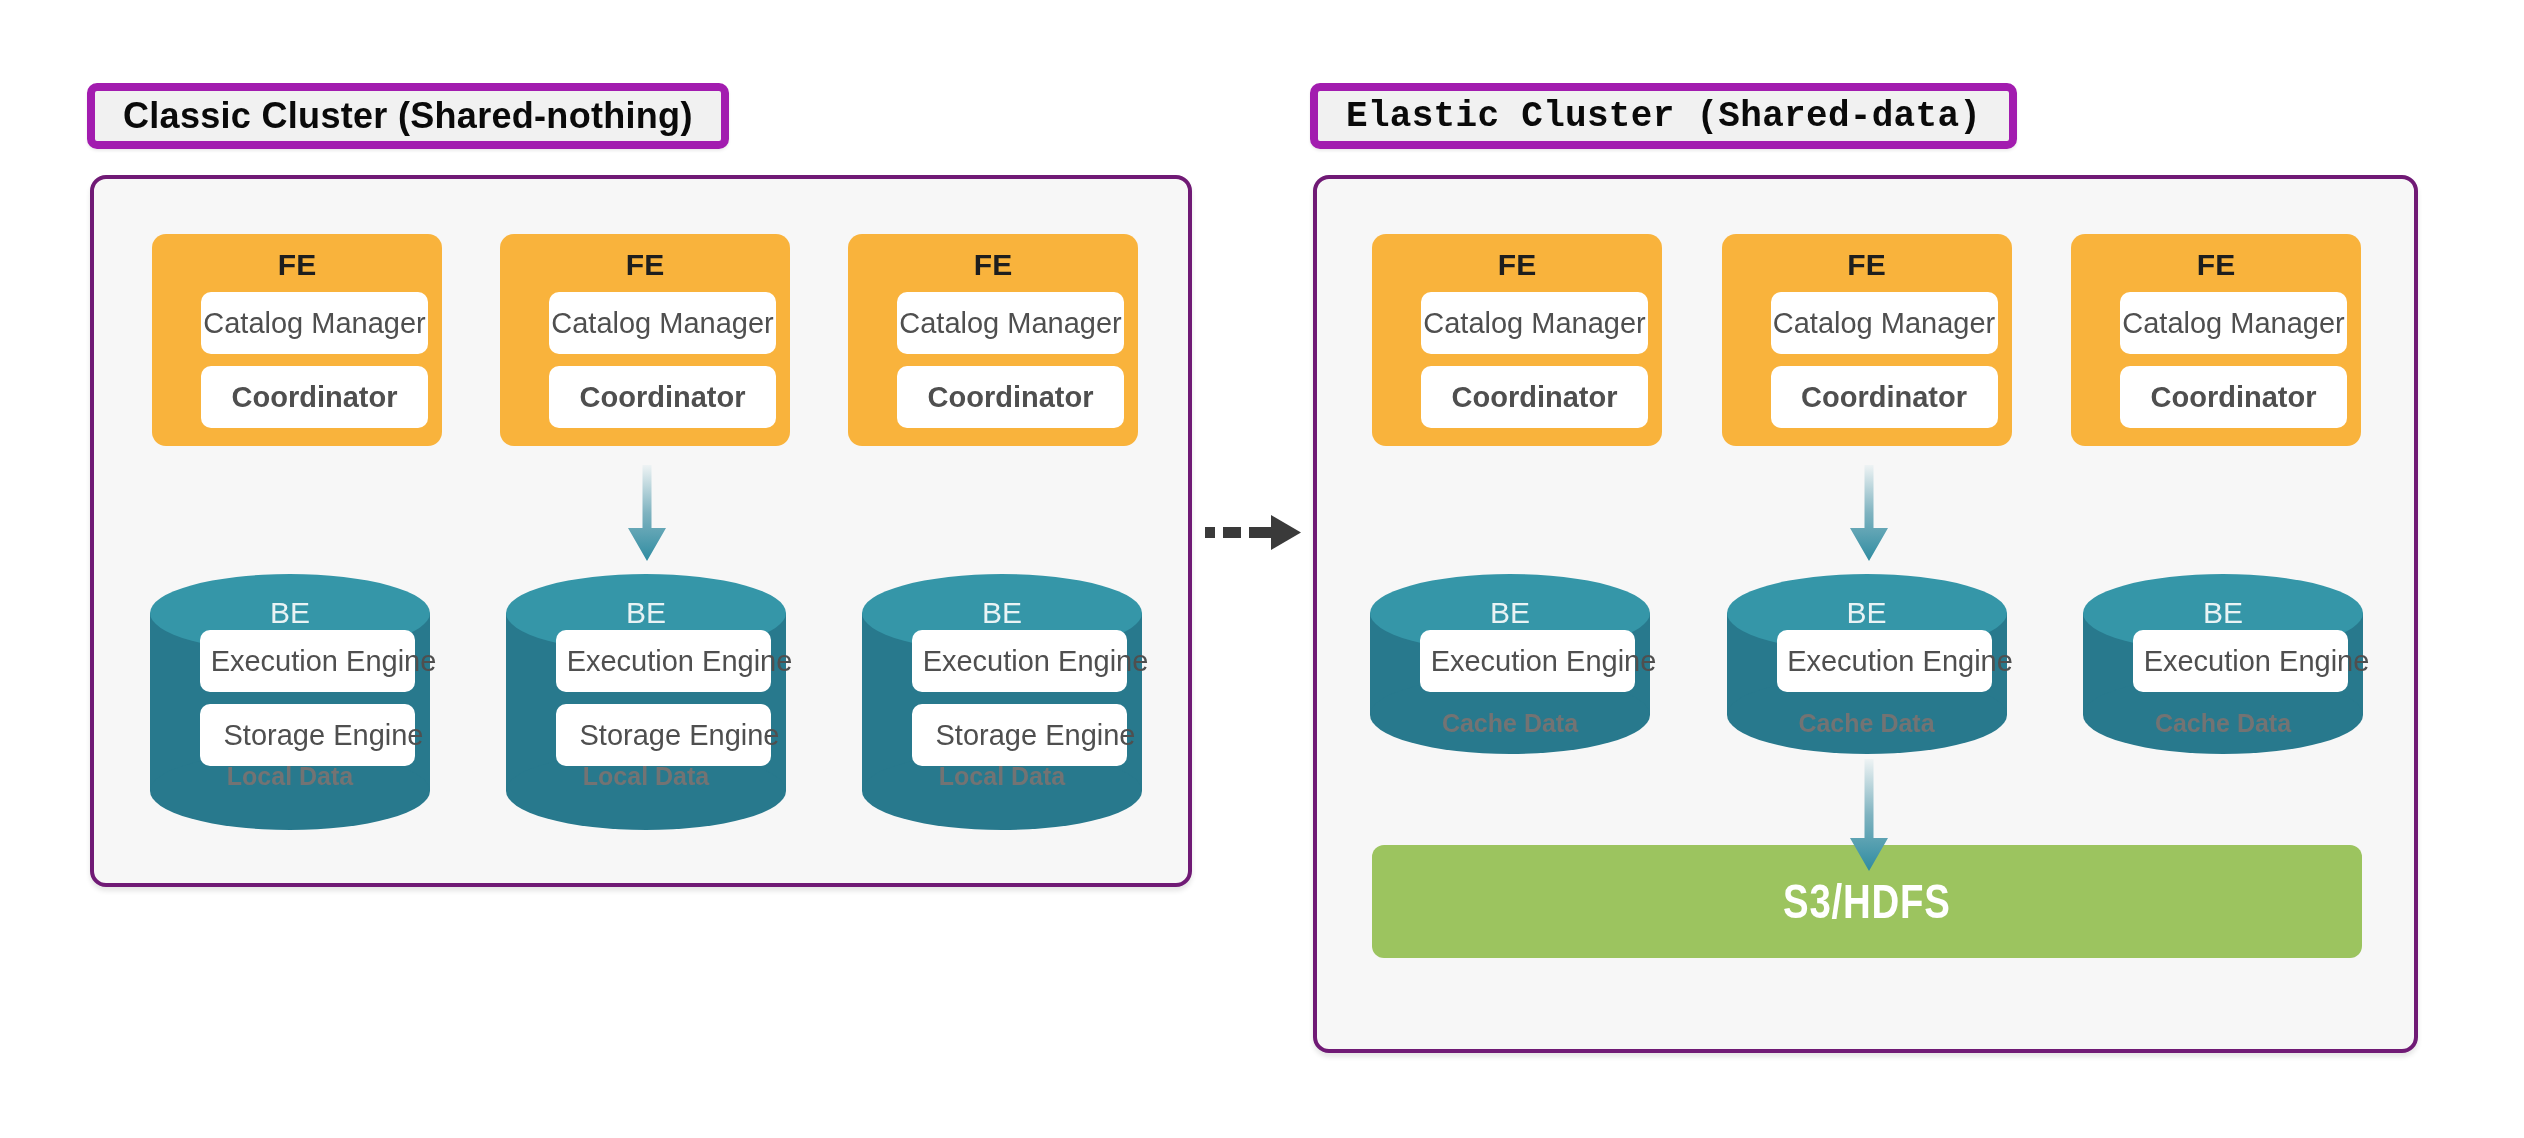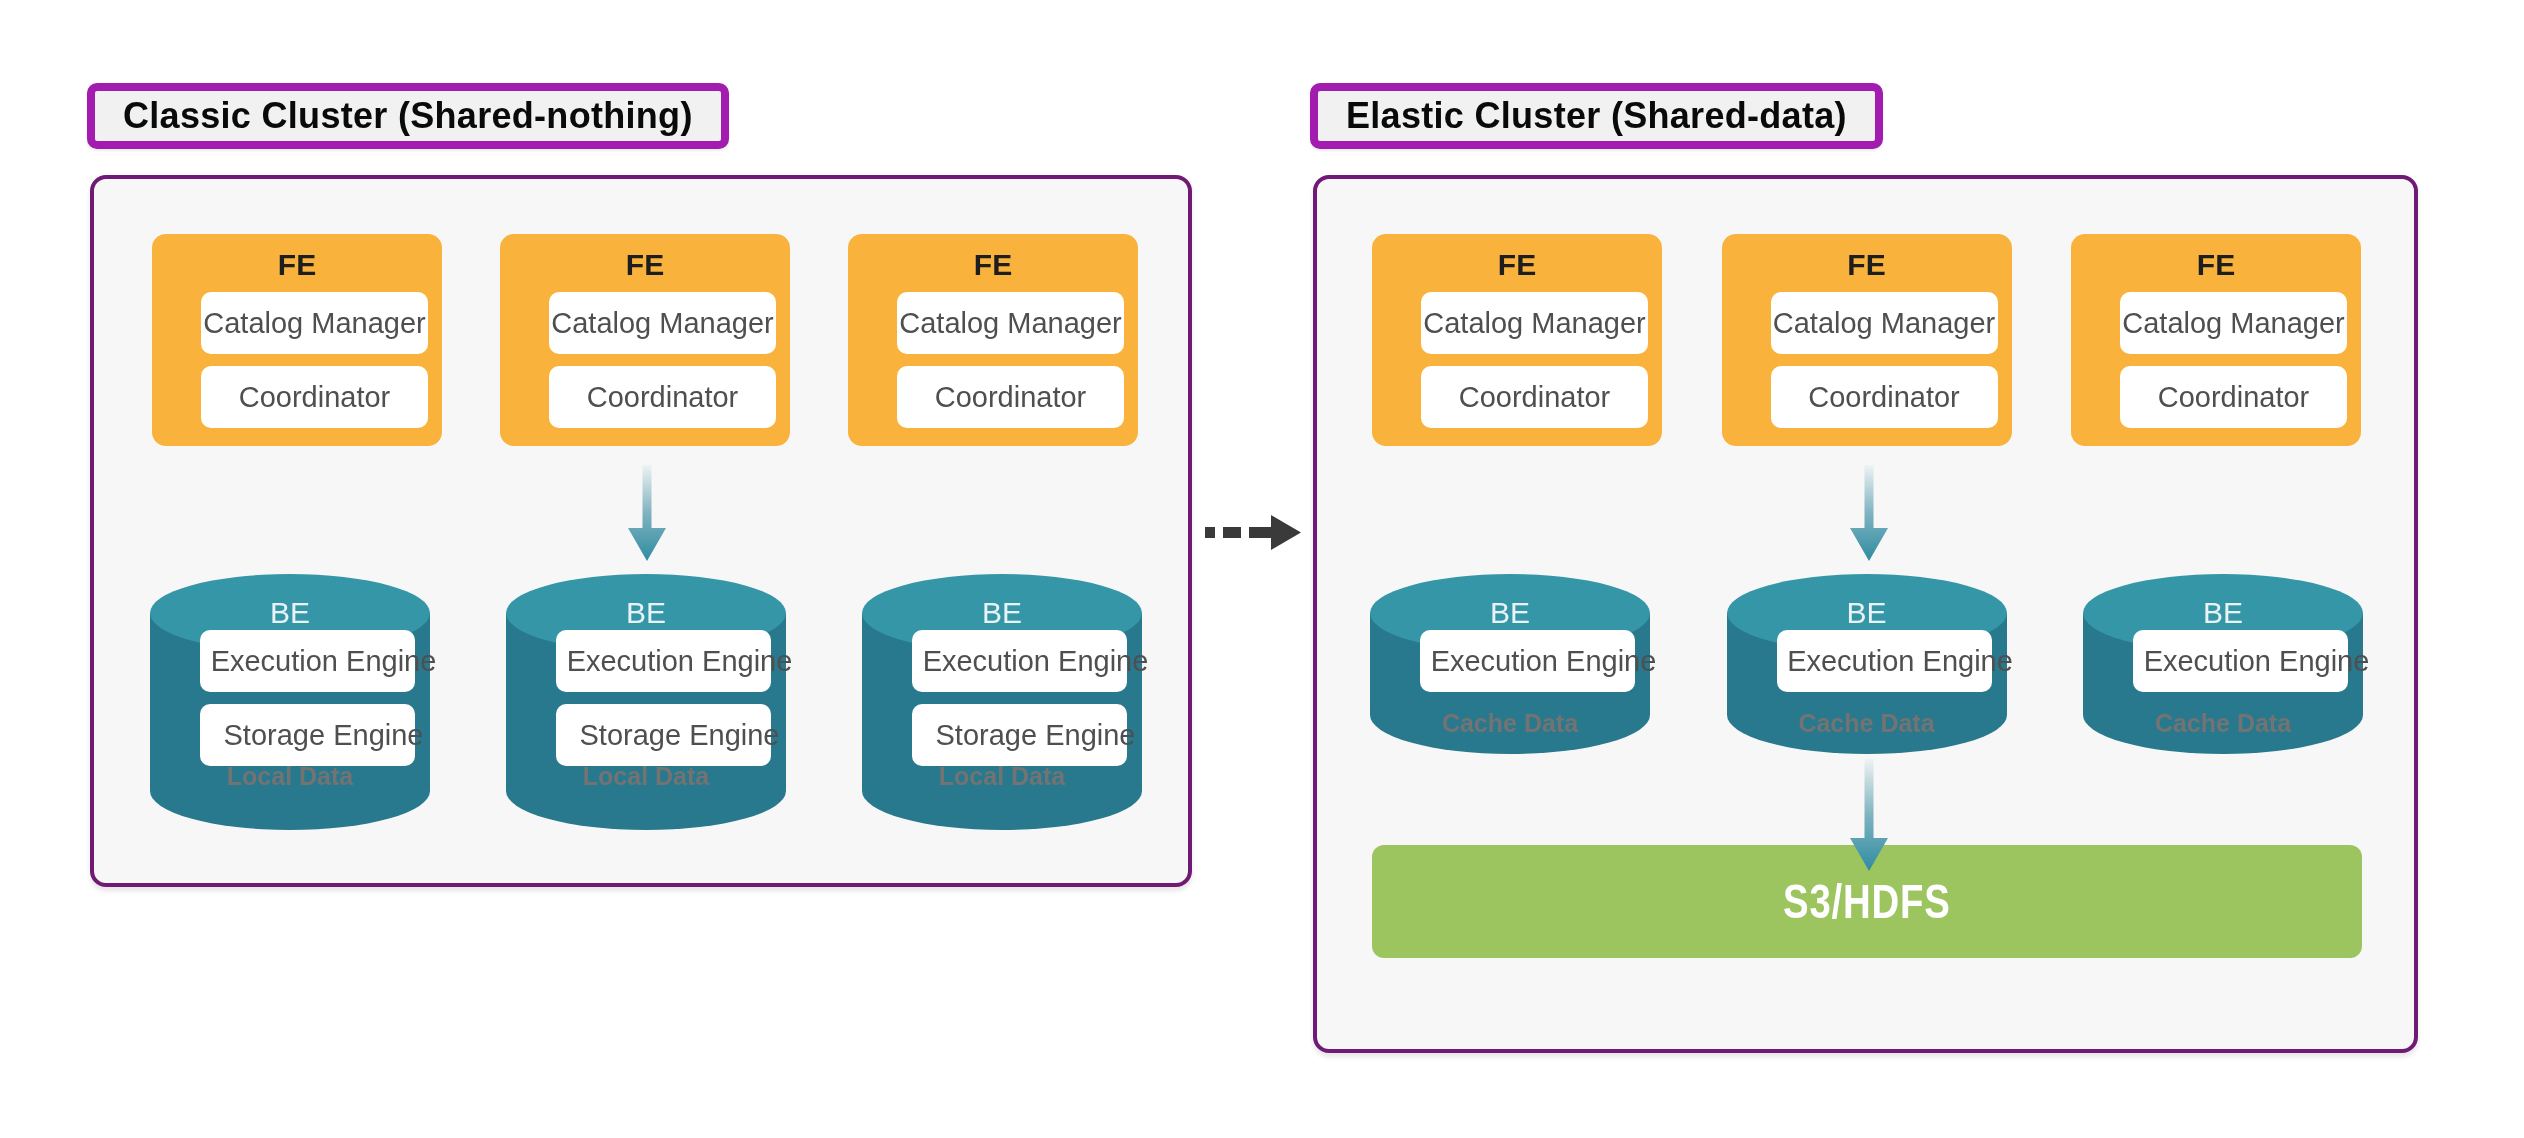--- a/index.html
+++ b/index.html
@@ -8,21 +8,21 @@
     background:#ffffff;
     font-family:"Liberation Sans","DejaVu Sans",sans-serif;
   }
   .cluster-label {
     position:absolute; height:66px; display:inline-flex; align-items:center;
     padding:0 28px; background:#f1f1f1; border:8px solid #a21caf; border-radius:10px;
     font-size:36px; font-weight:600; color:#0a0a0a; letter-spacing:.3px;
     box-shadow:0 2px 3px rgba(0,0,0,.08); box-sizing:border-box; white-space:nowrap;
   }
   #label-left  { left:87px;  top:83px; }
-  #label-right { left:1310px; top:83px; }
+  #label-right { left:1310px; top:83px;font-family:Liberation Mono, monospace; }
 
   .panel {
     position:absolute; background:#f7f7f7; border:4px solid #701a75; border-radius:16px;
     box-shadow:0 4px 5px rgba(0,0,0,.10); box-sizing:border-box;
   }
   #panel-left  { left:90px;   top:175px; width:1102px; height:712px; }
   #panel-right { left:1313px; top:175px; width:1105px; height:878px; }
 
   .row { position:absolute; display:flex; justify-content:space-between; }
   #panel-left  .fe-row { left:58px; right:50px; top:55px; }
@@ -33,21 +33,21 @@
   .fe-node {
     width:290px; height:212px; background:#F9B33C; border-radius:14px;
     box-sizing:border-box; padding:8px 14px 14px; display:flex; flex-direction:column;
   }
   .fe-title { text-align:center; font-size:30px; font-weight:700; color:#1e1e1e; line-height:46px; margin-bottom:4px; }
   .white-box {
     background:#ffffff; border-radius:10px; height:62px; flex:0 0 62px;
     display:flex; align-items:center; justify-content:center;
     font-size:29px; font-weight:500; color:#4f4f4f; white-space:nowrap;margin-left:35px;
   }
-  .fe-node .white-box + .white-box { margin-top:12px; }
+  .fe-node .white-box + .white-box { margin-top:12px;font-weight:bold; }
 
   .cyl { position:relative; width:280px; }
   .cyl.tall  { height:256px; }
   .cyl.short { height:180px; }
   .cyl-top    { position:absolute; left:0; right:0; top:0; height:78px; border-radius:50%; background:#3596A8; z-index:2; }
   .cyl-body   { position:absolute; left:0; right:0; top:39px; bottom:39px; background:#28798D; z-index:1; }
   .cyl-bottom { position:absolute; left:0; right:0; bottom:0; height:78px; border-radius:50%; background:#28798D; z-index:1; }
   .cyl-title  {
     position:absolute; left:0; right:0; top:0; height:78px; z-index:3;
     display:flex; align-items:center; justify-content:center;

